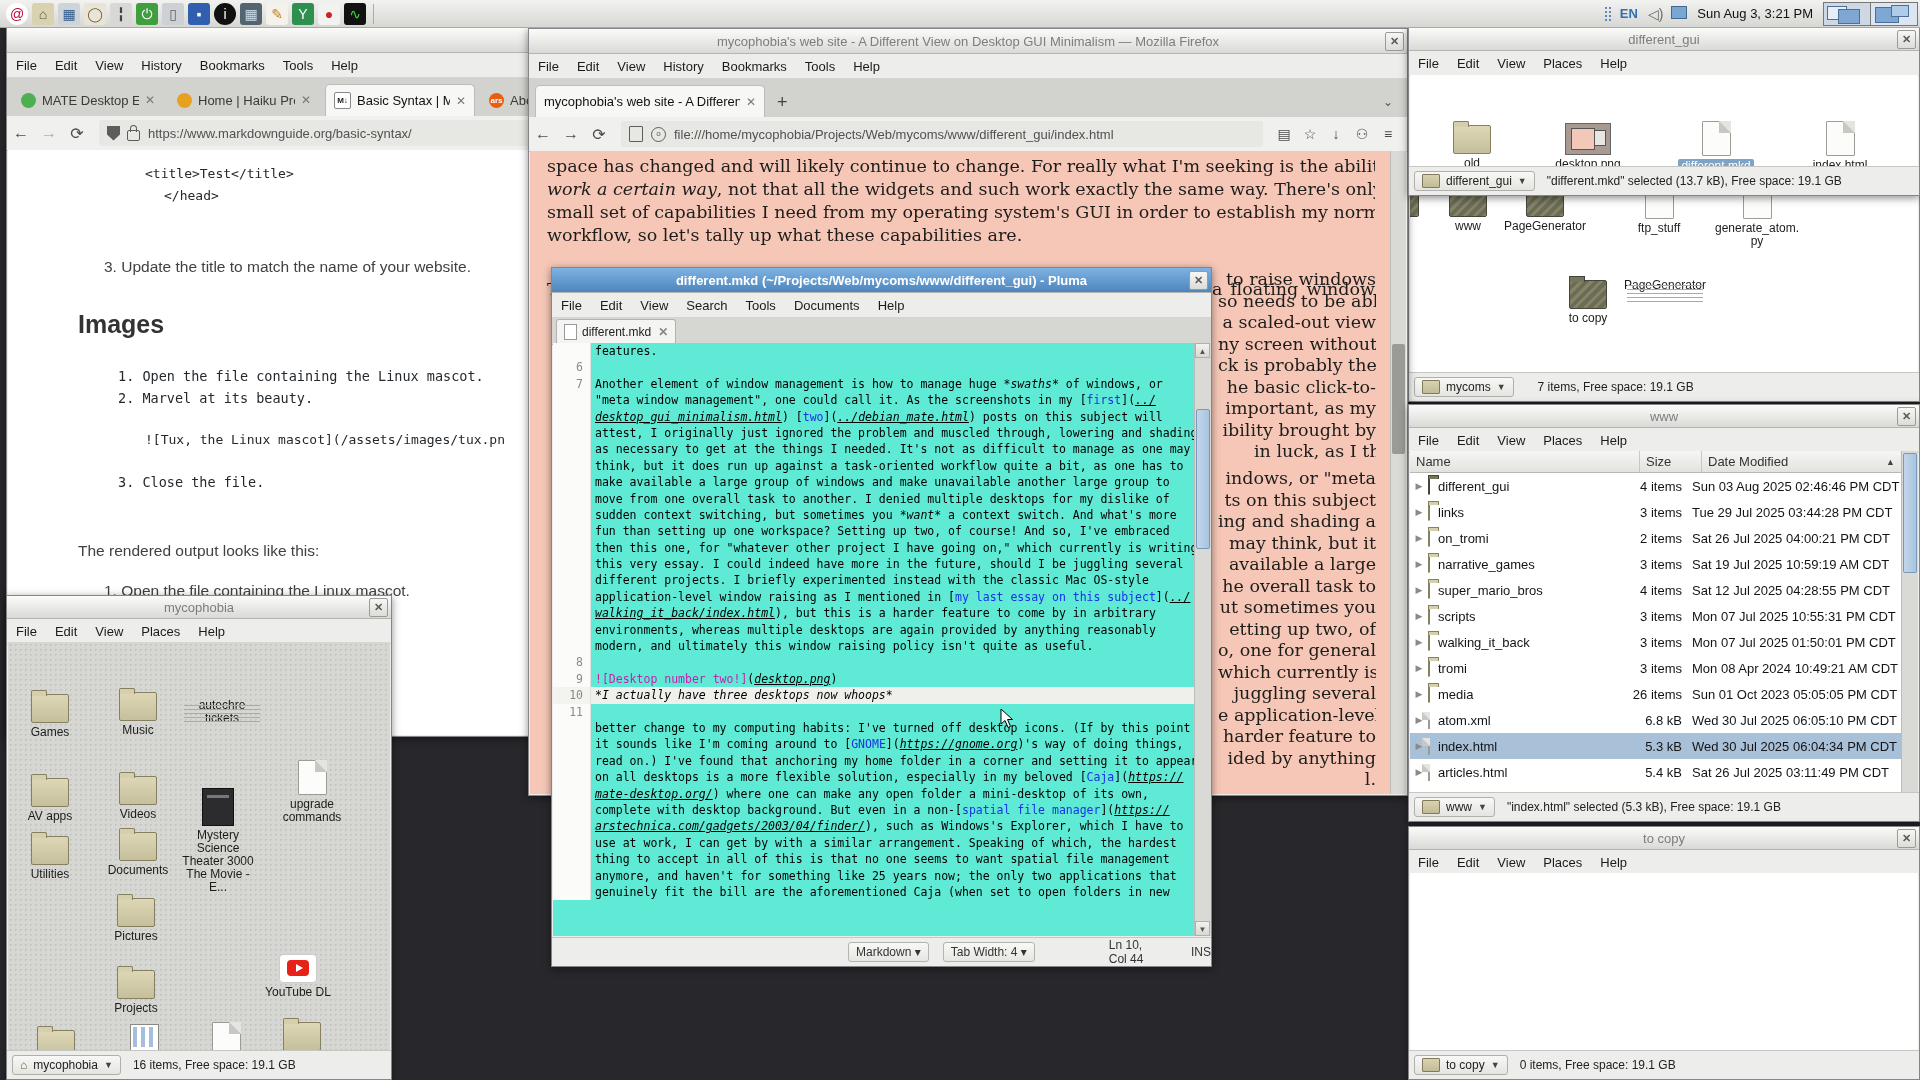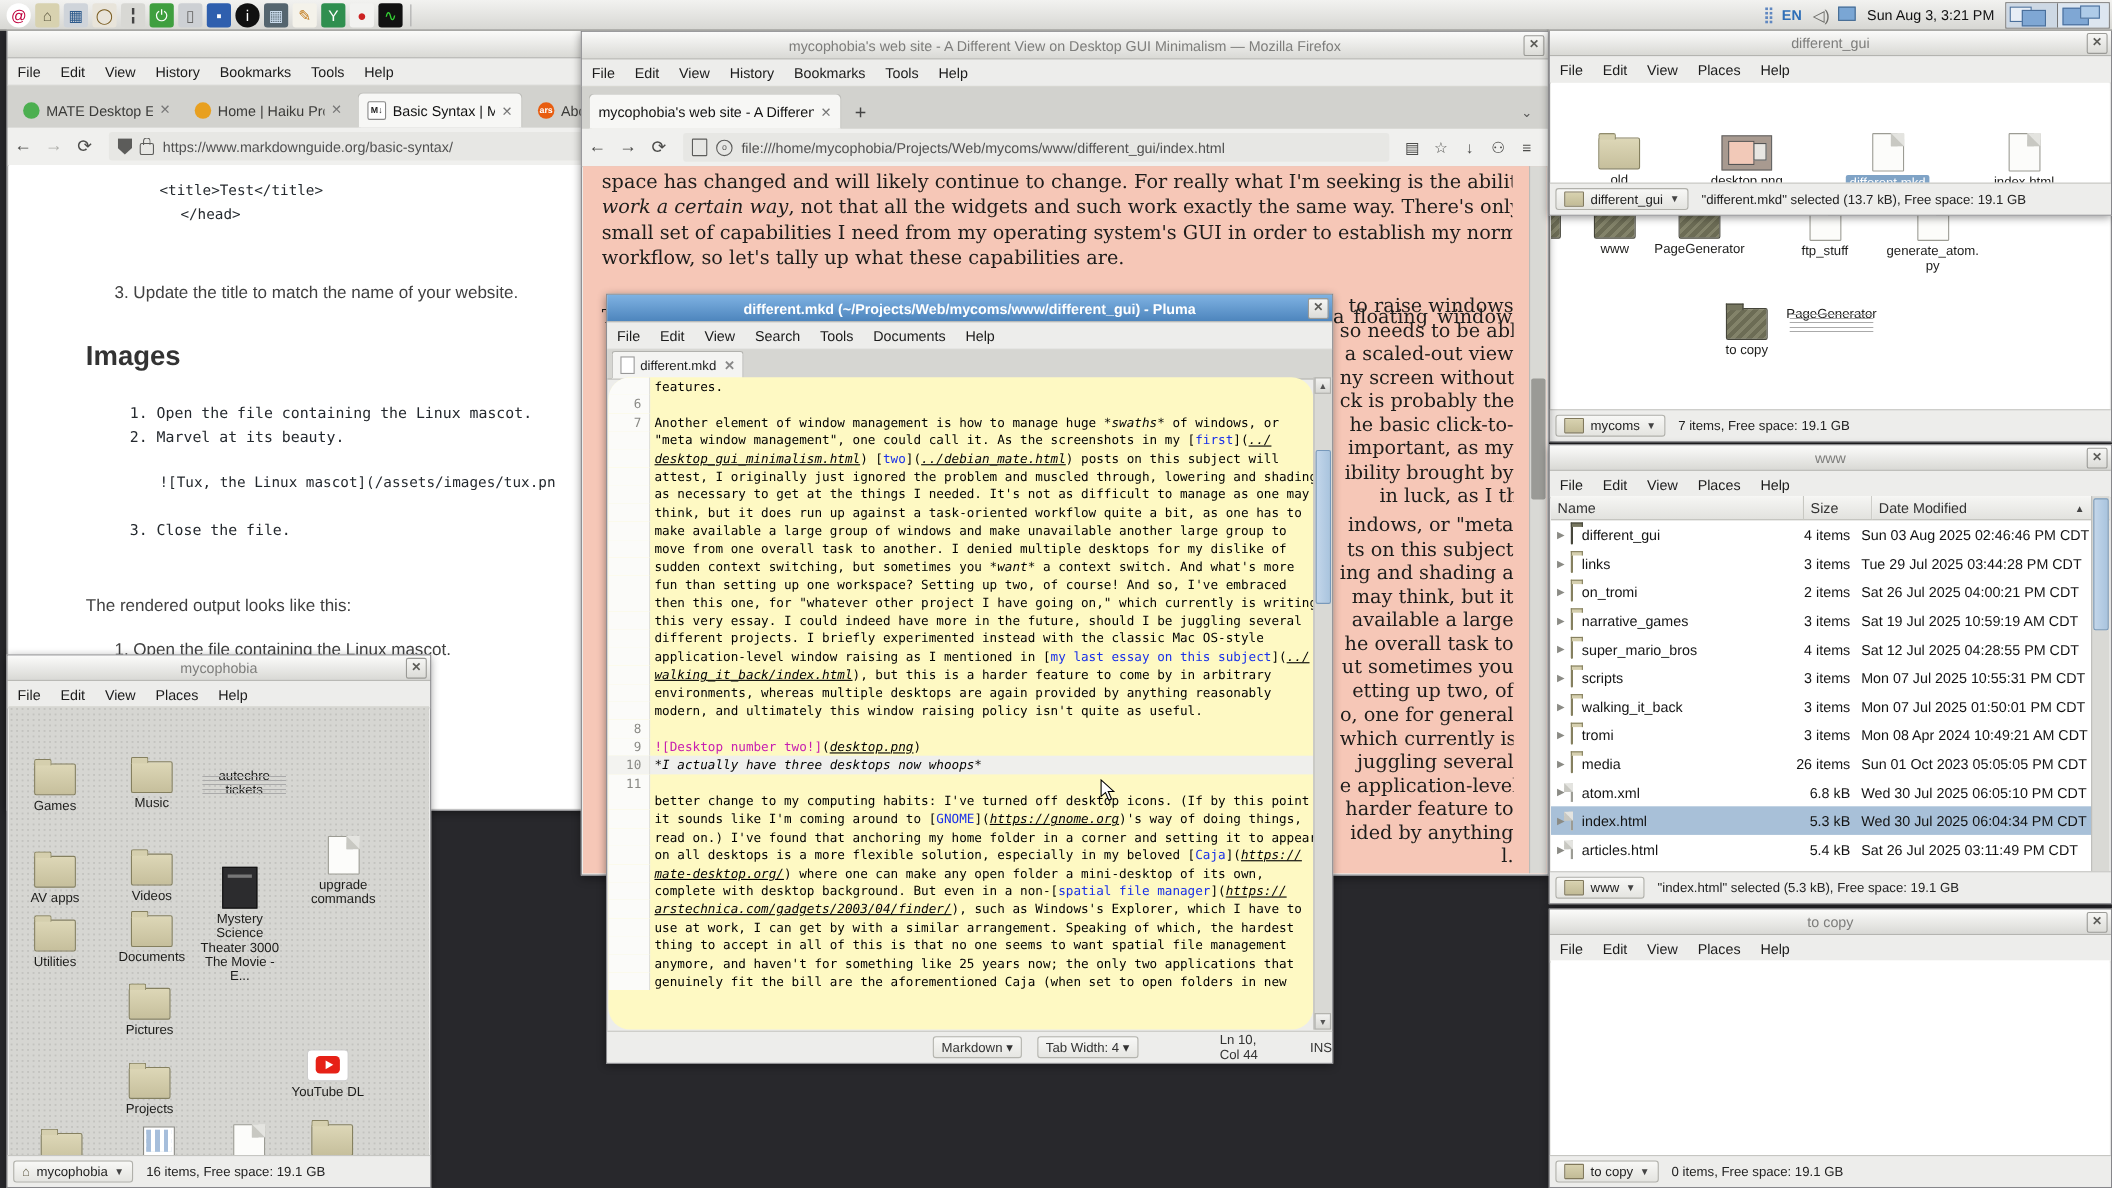--- a/index.html
+++ b/index.html
@@ -38,22 +38,22 @@
     border-bottom:none;border-radius:4px 4px 0 0;}
   .pageicon{width:12px;height:14px;border:1.3px solid #5c5c5a;border-radius:1px;margin-right:8px;flex:0 0 12px;}
   .permicon{width:13px;height:13px;border:1.3px solid #5c5c5a;border-radius:50%;margin-right:8px;flex:0 0 13px;
     font-size:8px;line-height:12px;text-align:center;color:#5c5c5a;}
   .ricon{width:26px;text-align:center;font-size:14px;color:#4c4c4a;}
   
   .pl-tabs{height:26px;background:#d6d6d2;display:flex;align-items:flex-end;border-bottom:1px solid #b8b8b4;}
   .pl-tab{height:24px;background:#f4f4f2;border:1px solid #b2b2ae;border-bottom:none;display:flex;
     align-items:center;padding:0 7px;font-size:12px;color:#222;margin-left:4px;border-radius:3px 3px 0 0;}
   .docicon{width:11px;height:14px;background:#fff;border:1px solid #999;margin-right:5px;position:relative;}
-  .pl-edit{position:absolute;left:1px;right:17px;top:0;bottom:0;background:#fef9c3;overflow:hidden;
-    font-family:"DejaVu Sans Mono","Liberation Mono",monospace;font-size:11.5px;border-radius:20px;}
+  .pl-edit{position:absolute;left:1px;right:17px;top:0;bottom:0;background:#5eead4;overflow:hidden;
+    font-family:"DejaVu Sans Mono","Liberation Mono",monospace;font-size:11.5px;}
   .pl-line{height:16.4px;line-height:16.4px;white-space:pre;display:flex;}
   .pl-num{flex:0 0 30px;text-align:right;padding-right:7px;color:#8a8a86;background:#fbfbf9;
     border-right:1px solid #e0e0dc;}
   .pl-code{padding-left:4px;}
   .pl-line.cur{background:#efefec;}
   .pl-line.cur .pl-num{background:#f3f3f0;}
   .sg-i{font-style:italic;}
   .sg-b{color:#1a31e8;}
   .sg-u{font-style:italic;text-decoration:underline;}
   .sg-m{color:#c71fb0;}
@@ -289,21 +289,21 @@
         <div class="ic filetext"></div>
         <div class="lb">PageGenerator</div>
       </div>
     </div>
   <div class="fbar">
     <span class="fbtn">
       <span class="mini minifolder"></span>
       <span>mycoms</span>
       <span style="margin-left:6px;font-size:9px;color:#444;">▼</span>
     </span>
-    <span style="margin-left:4px;">7 items, Free space: 19.1 GB</span>
+    <span style="margin-left:16px;">7 items, Free space: 19.1 GB</span>
   </div>
 </div>
 
 <div class="window" id="ff2" style="left:528px;top:28px;width:880px;height:768px;z-index:20;">
   <div class="titlebar">
     <span>mycophobia's web site - A Different View on Desktop GUI Minimalism — Mozilla Firefox</span>
     <span class="closebox">✕</span>
   </div>
   <div class="menubar" id="ff2menu">
       <span>File</span>

